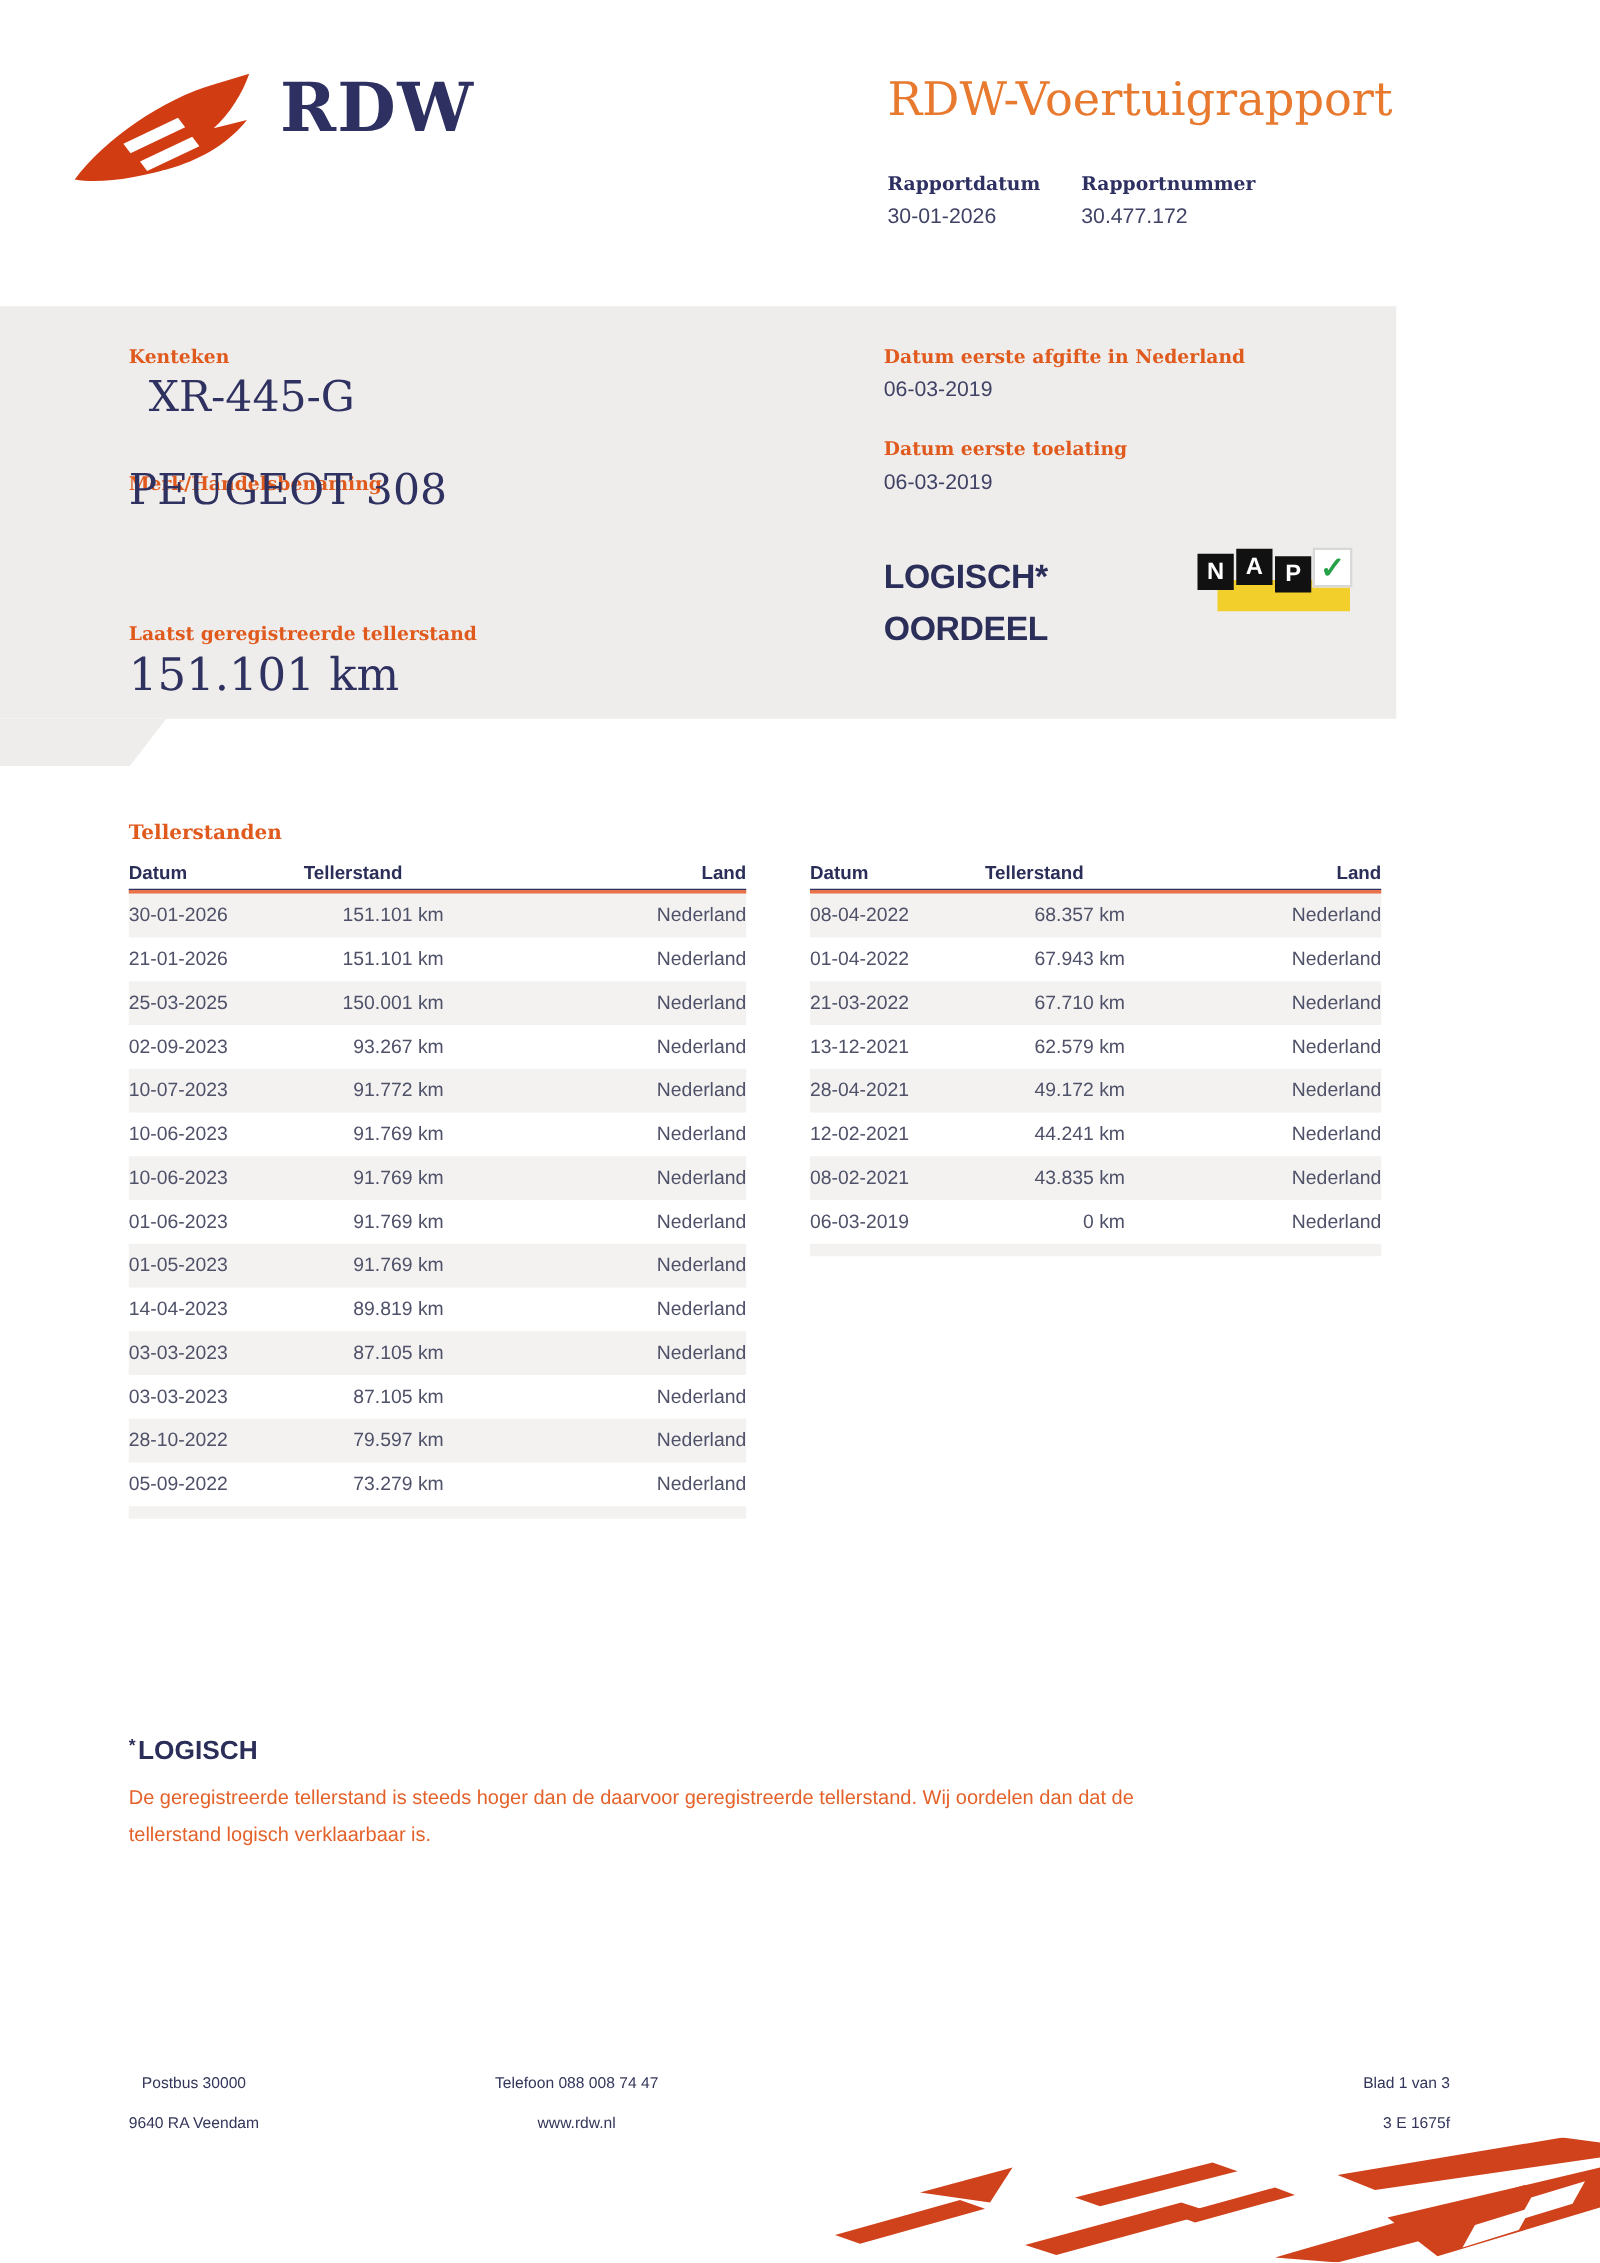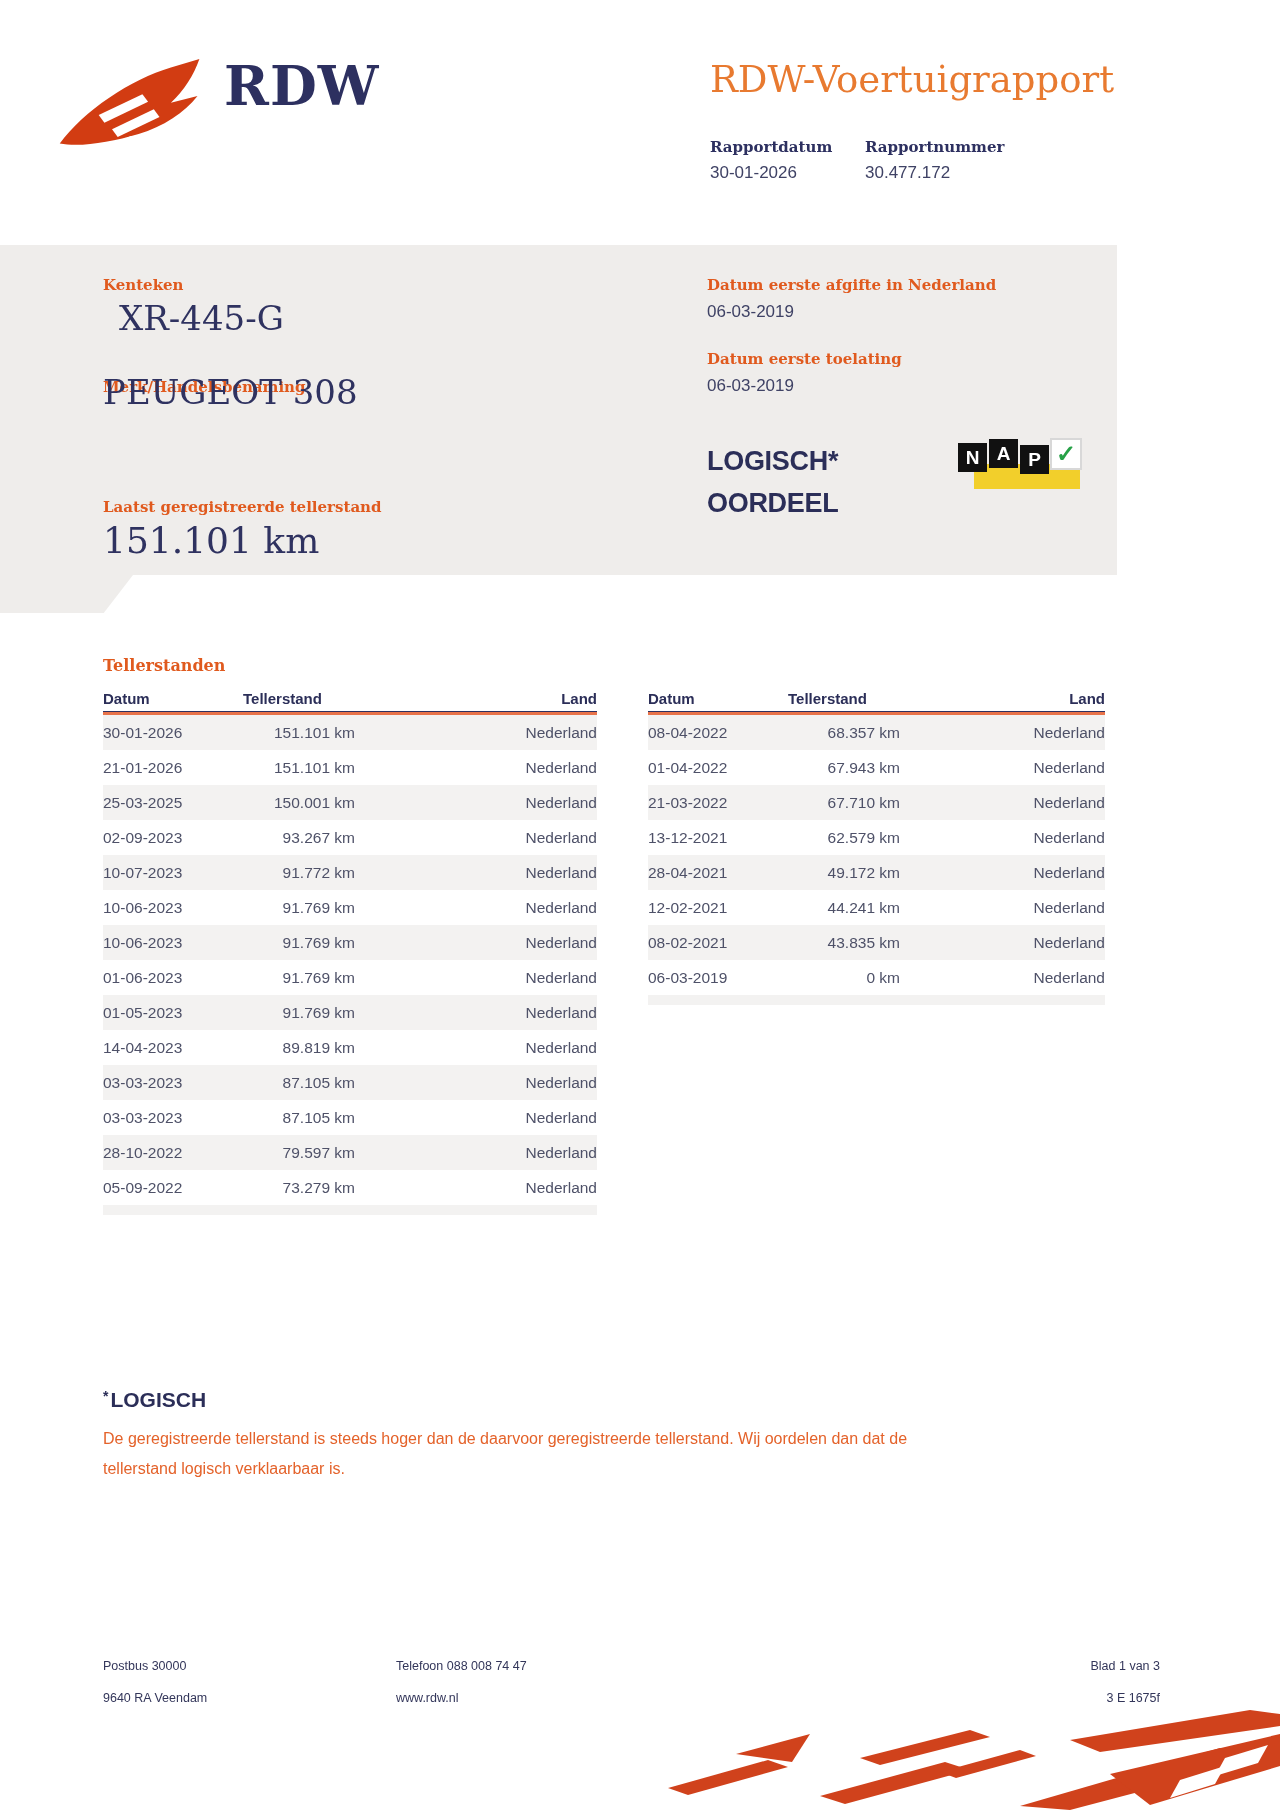--- a/index.html
+++ b/index.html
@@ -50,21 +50,21 @@
   .c-teller { text-align:right; padding-right:18px; }
   .c-land   { text-align:right; }
   .endstrip { height:10px; background:#f3f2f1; }
 
   
   .footnote-h { left:103px; top:1388px; font-weight:bold; font-size:21px; color:#2b2e58; }
   .footnote-h .star { font-size:14px; vertical-align:6px; margin-right:2px; }
   .footnote-p { left:103px; top:1424px; width:880px; font-size:16px; line-height:30px; color:#e4622a; }
 
   
-  .footer-col { top:1650px; font-size:12.5px; color:#33365a; line-height:32px; }
+  .footer-col { top:1650px; font-size:12.5px; color:#33365a; line-height:32px;text-align:center; }
   .f1 { left:103px; } .f2 { left:396px; }
   .f3 { right:120px; text-align:right;margin-left:11px; }
 
   
   .logo-svg { left:55px; top:56px; }
   .bottom-art { left:640px; bottom:0; }
 </style>
 </head>
 <body>
 

